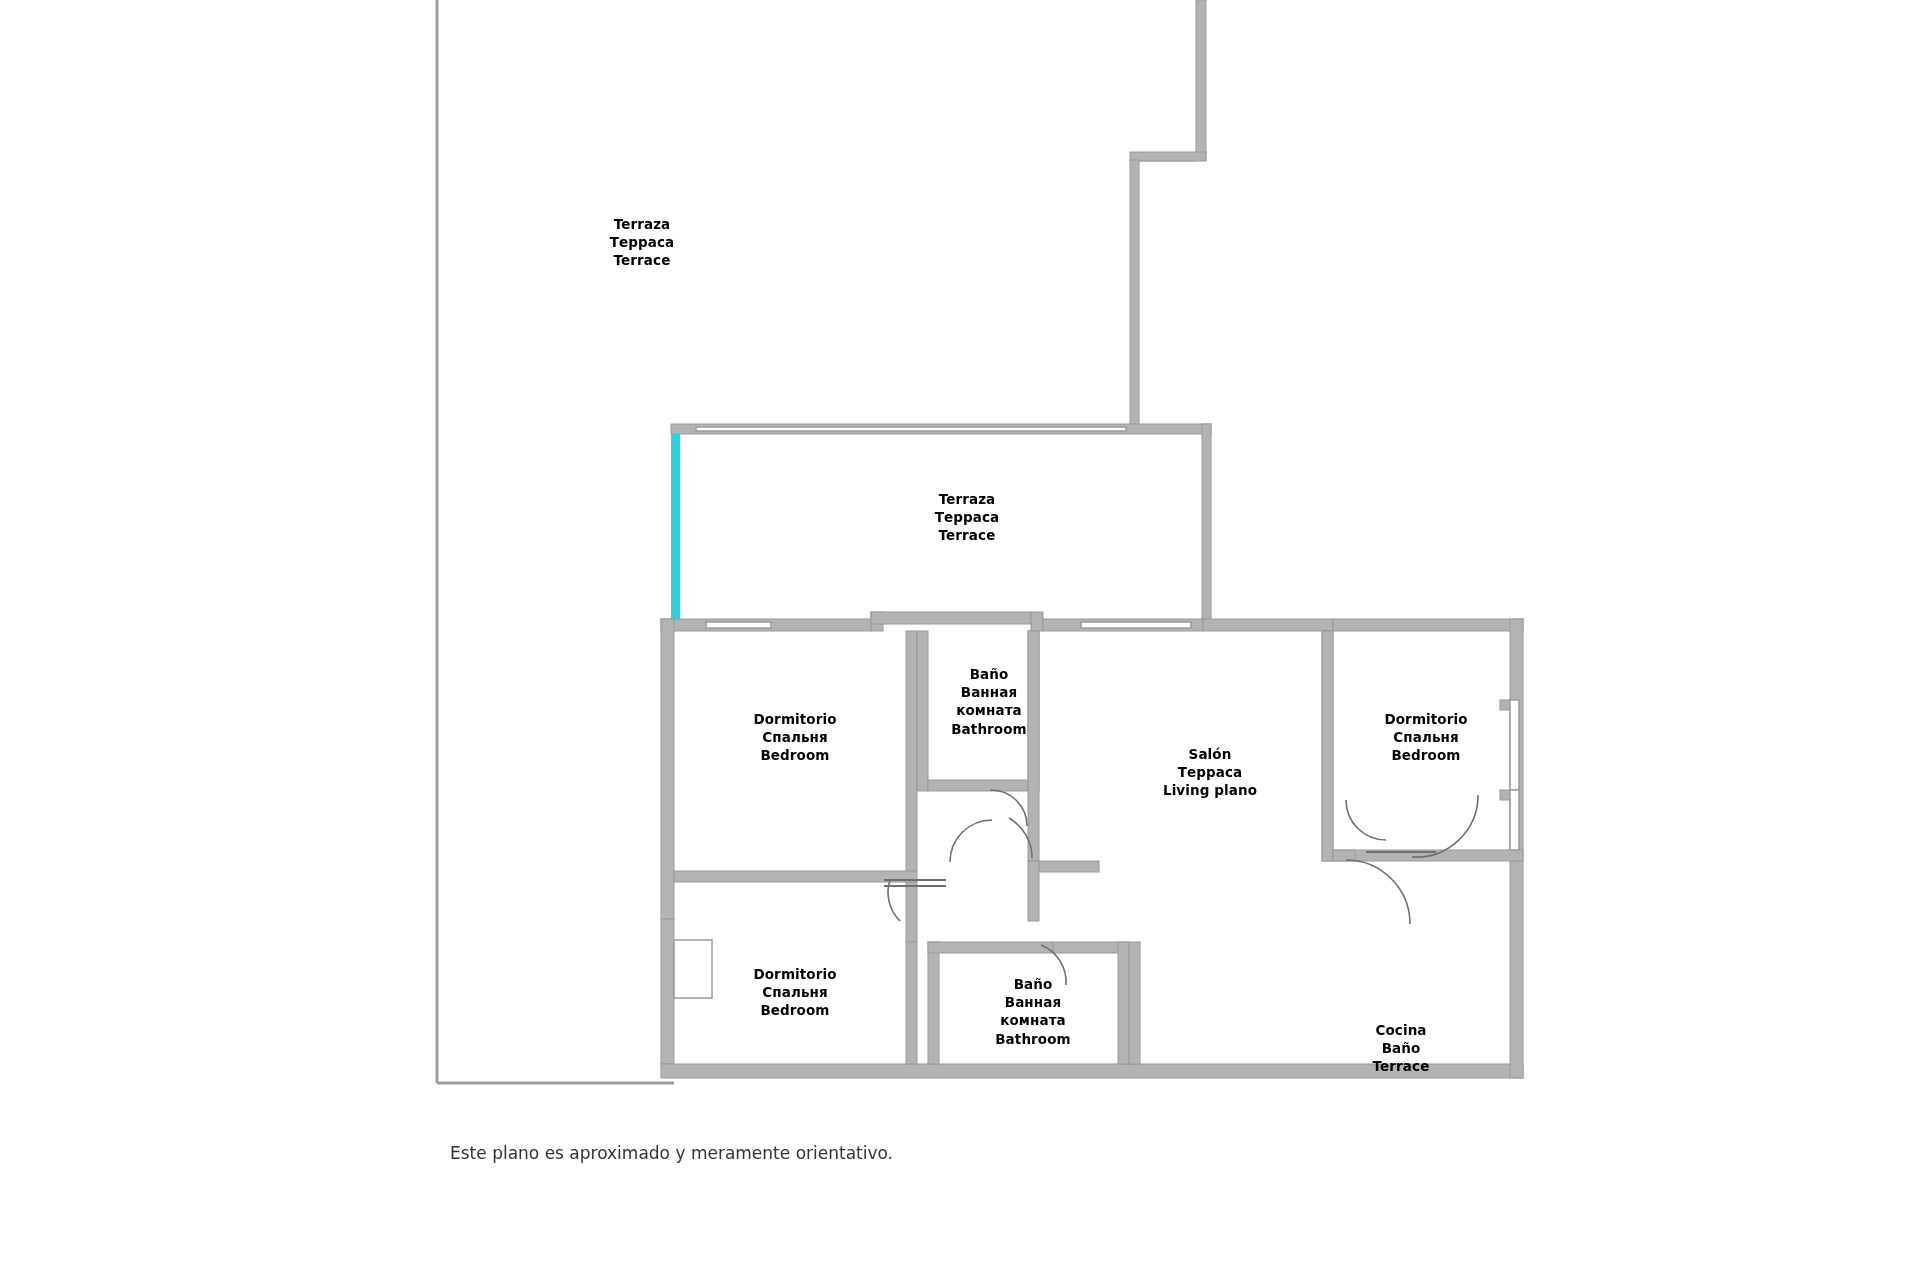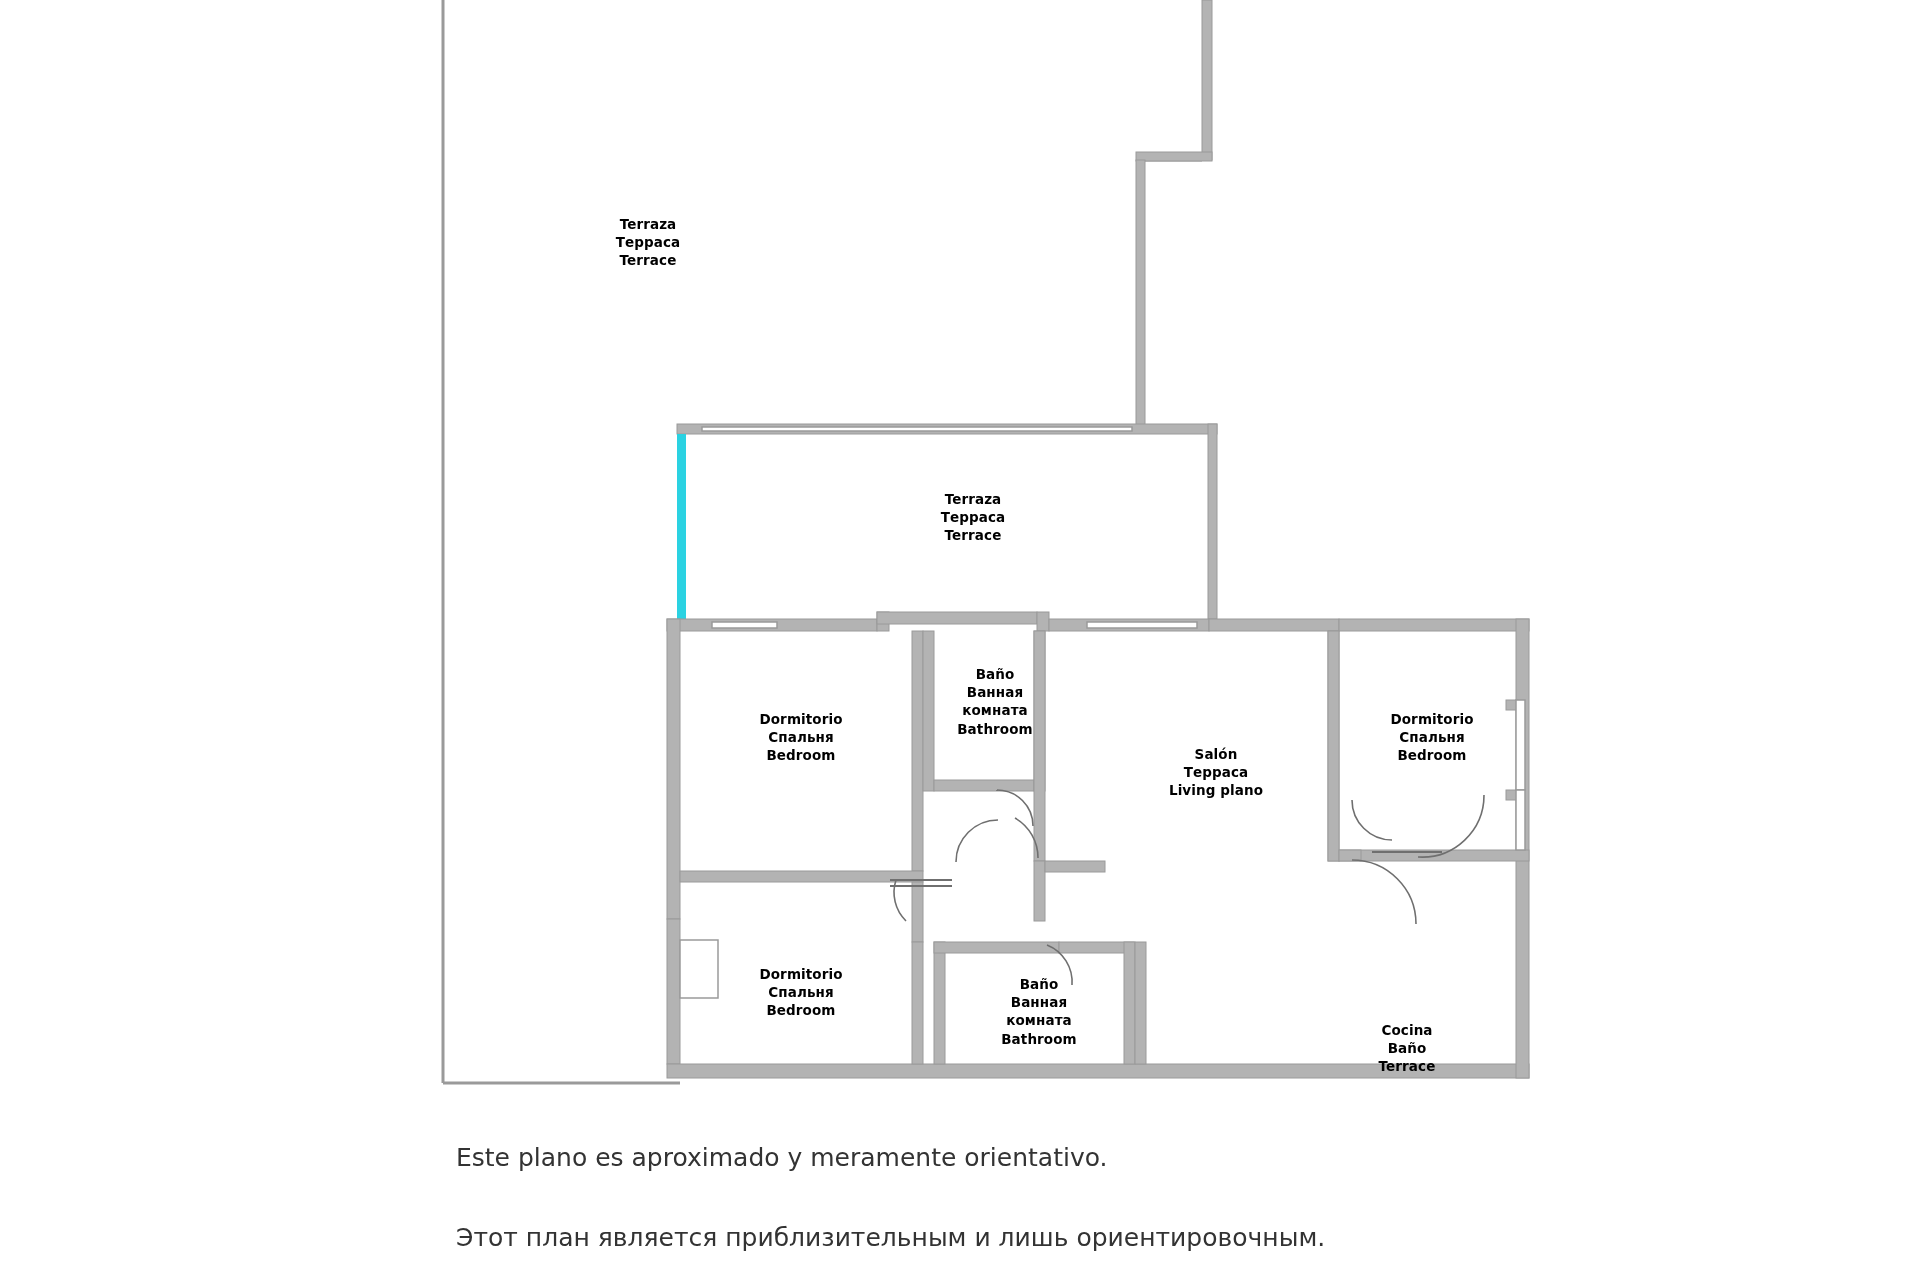--- a/index.html
+++ b/index.html
@@ -9,21 +9,21 @@
   }
   body {
     width: 1920px;
     height: 1280px;
     font-family: "DejaVu Sans", sans-serif;
     position: relative;
     overflow: hidden;
   }
   #plan-root {
     position: absolute;
-    left: 12px; top: 0;
+    left: 6px; top: 0;
     width: 1756px;
     height: 1280px;
   }
   svg#floorplan {
     position: absolute;
     left: 0;
     top: 0;
     width: 1920px;
     height: 1280px;
   }
@@ -35,21 +35,21 @@
     color: #000000;
     line-height: 1.35;
     text-align: center;
     white-space: nowrap;
     transform: translateX(-50%);
     letter-spacing: 0.1px;
   }
   .disclaimer {
     position: absolute;
     font-family: "DejaVu Sans", sans-serif;
-    font-size: 25px;
+    font-size: 17px;
     color: #333333;
     white-space: nowrap;
   }
   .disclaimer-es { left: 444px; top: 1143px; }
   .disclaimer-ru { left: 444px; top: 1223px; }
 </style>
 </head>
 <body>
 
 <div id="plan-root">
@@ -211,15 +211,14 @@
     <div>Bathroom</div>
   </div>
 
   <div class="room-label" style="left:1395px; top:975px;margin-top:46px;">
     <div>Cocina</div>
     <div>Baño</div>
     <div>Terrace</div>
   </div>
 
   <div class="disclaimer disclaimer-es">Este plano es aproximado y meramente orientativo.</div>
-  <div class="disclaimer disclaimer-ru">Этот план является приблизительным и лишь ориентировочным.</div>
 
 </div>
 
 </body></html>

